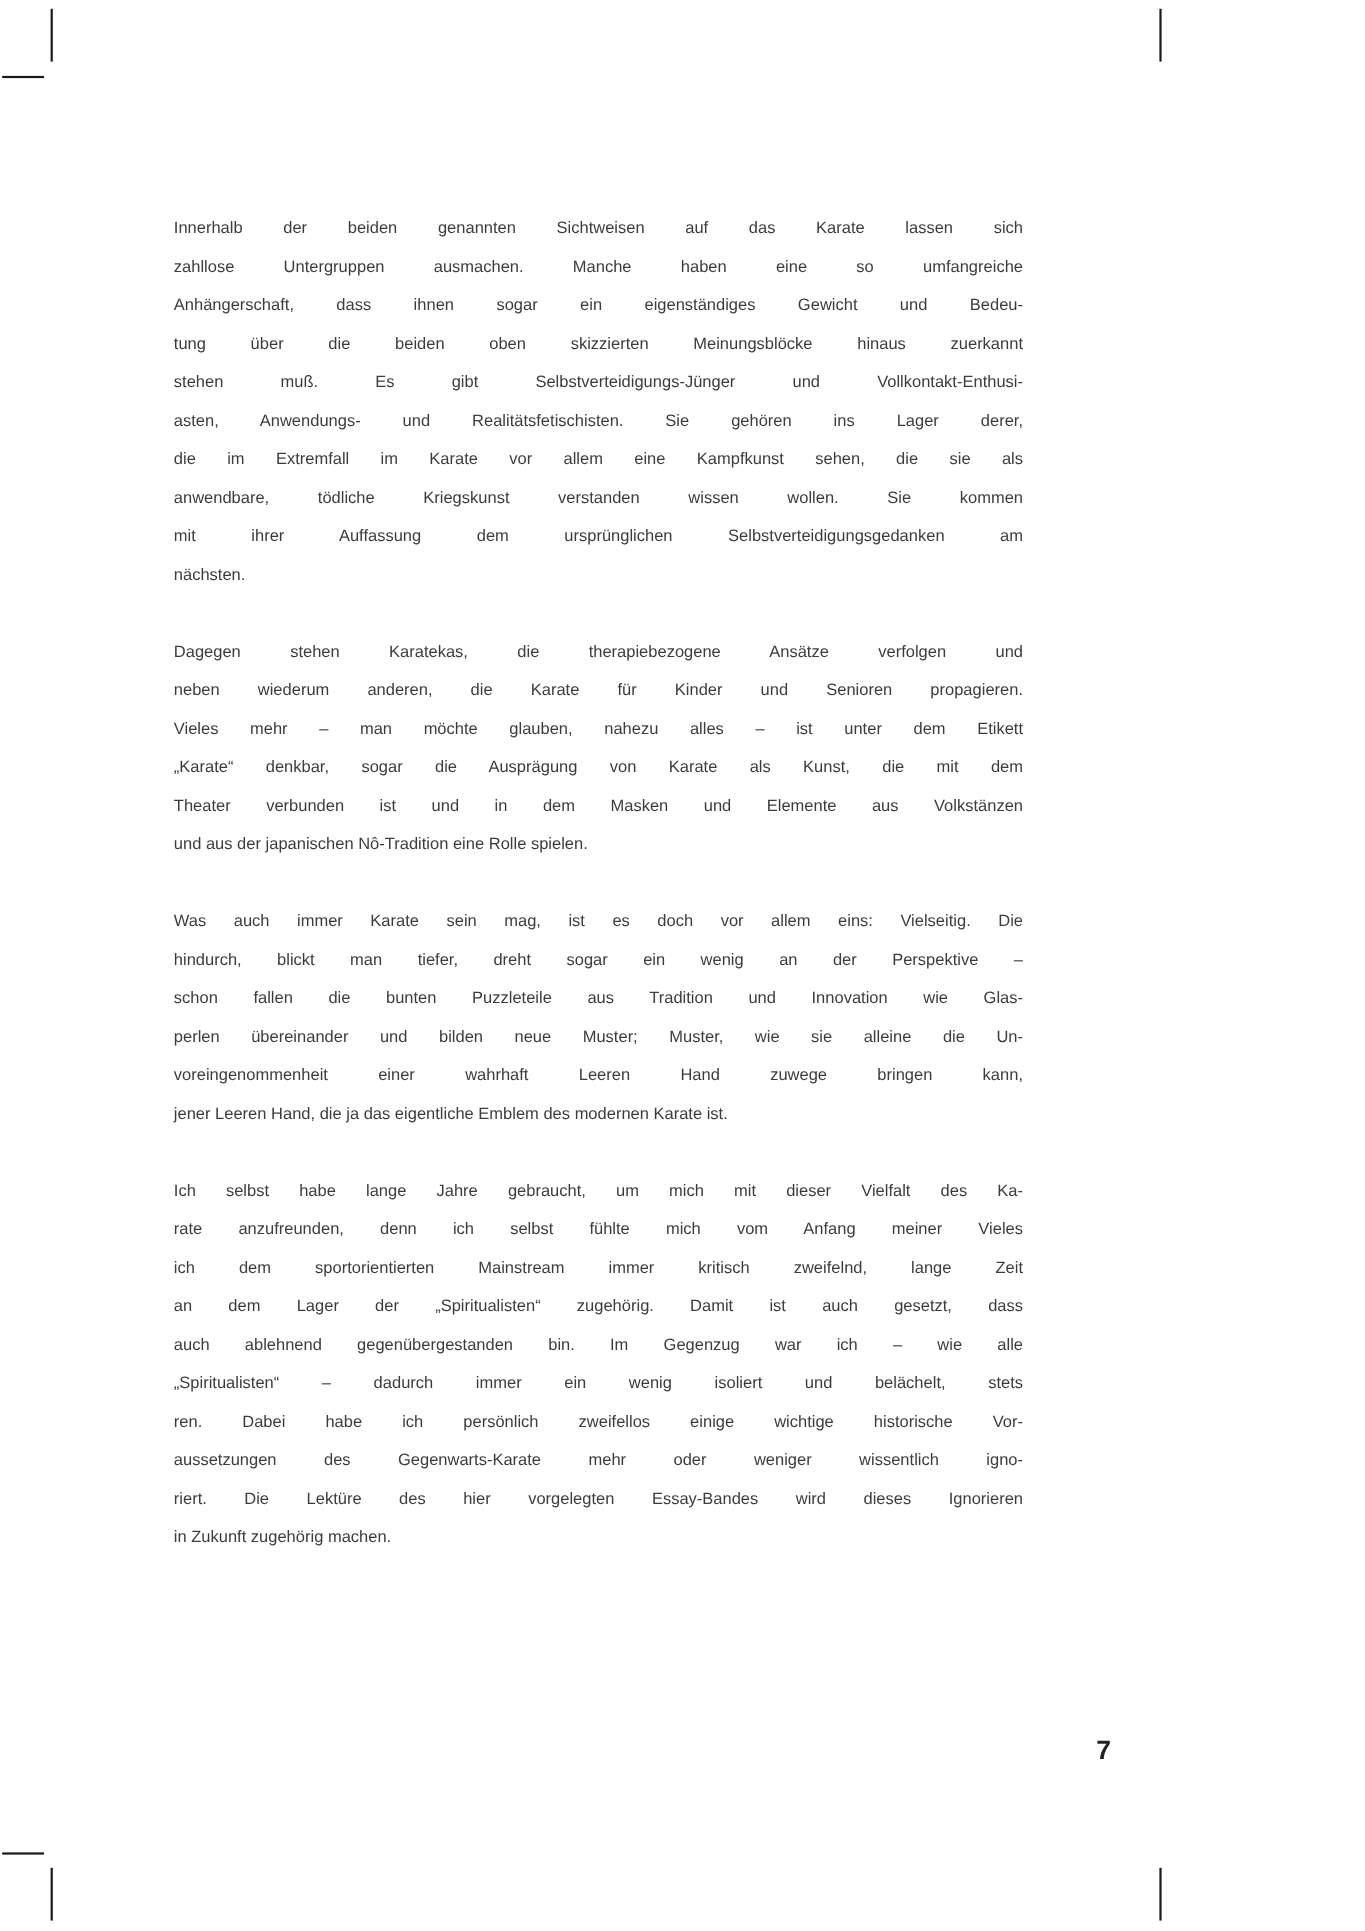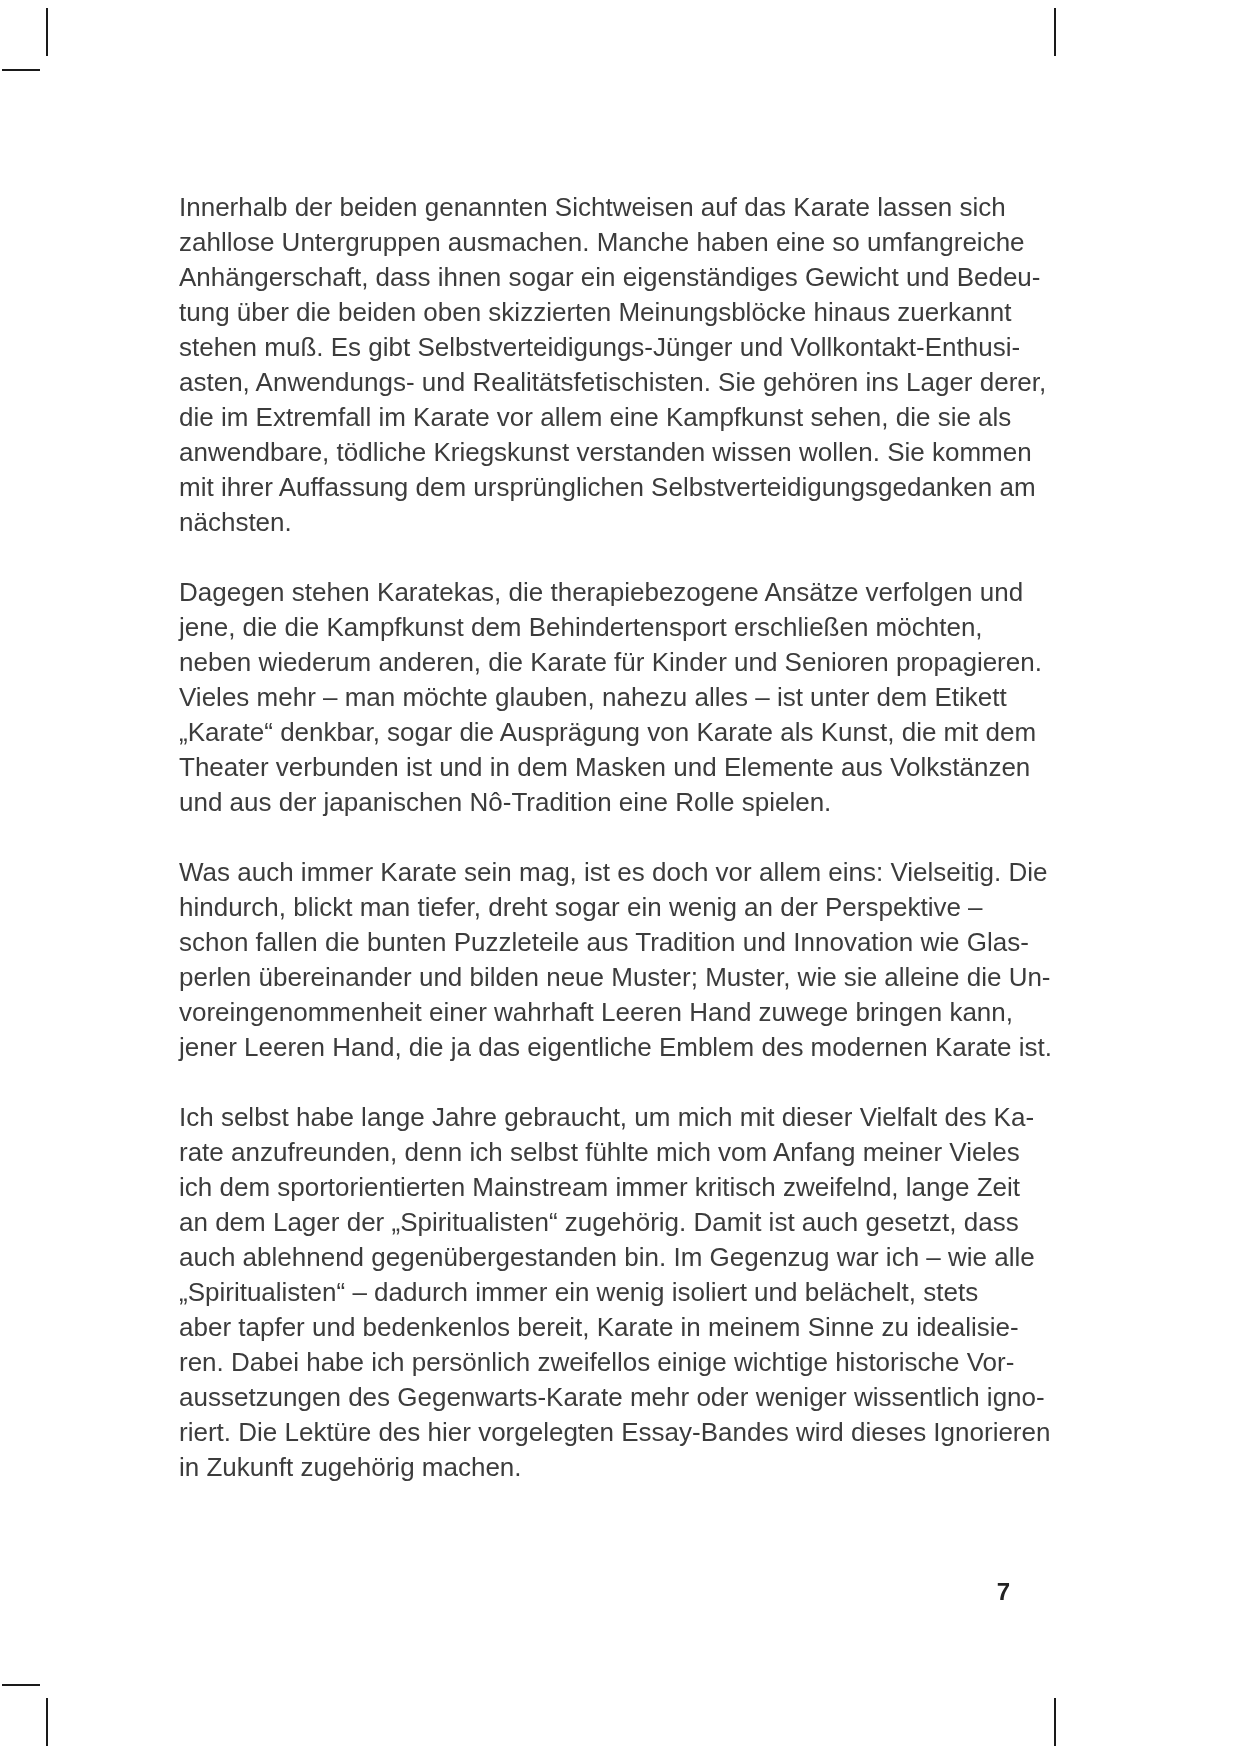--- a/index.html
+++ b/index.html
@@ -27,22 +27,21 @@
   .cm-bl-v { left: 46px;  top: 1698px;  width: 2px;  height: 48px; }
   .cm-br-v { left: 1054px;top: 1698px;  width: 2px;  height: 48px; }
 
   
   .text-block {
     position: absolute;
     left: 158px;
     top: 190px;
     width: 772px;
     color: var(--text-color, #3c3c3c);
-    font-size: 26px;
-    margin-left: 21px;
+    font-size: 15px;
   }
   .paragraph {
     margin: 0 0 35px 0;
   }
   .paragraph:last-child { margin-bottom: 0; }
   .line {
     line-height: 35px;
     height: 35px;
     text-align: justify;
     text-align-last: justify;
@@ -85,21 +84,20 @@
         <div class="line">tung über die beiden oben skizzierten Meinungsblöcke hinaus zuerkannt</div>
         <div class="line">stehen muß. Es gibt Selbstverteidigungs-Jünger und Vollkontakt-Enthusi-</div>
         <div class="line">asten, Anwendungs- und Realitätsfetischisten. Sie gehören ins Lager derer,</div>
         <div class="line">die im Extremfall im Karate vor allem eine Kampfkunst sehen, die sie als</div>
         <div class="line">anwendbare, tödliche Kriegskunst verstanden wissen wollen. Sie kommen</div>
         <div class="line">mit ihrer Auffassung dem ursprünglichen Selbstverteidigungsgedanken am</div>
         <div class="line last">nächsten.</div>
       </div>
       <div class="paragraph">
         <div class="line">Dagegen stehen Karatekas, die therapiebezogene Ansätze verfolgen und</div>
-        <div class="line">jene, die die Kampfkunst dem Behindertensport erschließen möchten,</div>
         <div class="line">neben wiederum anderen, die Karate für Kinder und Senioren propagieren.</div>
         <div class="line">Vieles mehr – man möchte glauben, nahezu alles – ist unter dem Etikett</div>
         <div class="line">„Karate“ denkbar, sogar die Ausprägung von Karate als Kunst, die mit dem</div>
         <div class="line">Theater verbunden ist und in dem Masken und Elemente aus Volkstänzen</div>
         <div class="line last">und aus der japanischen Nô-Tradition eine Rolle spielen.</div>
       </div>
       <div class="paragraph">
         <div class="line">Was auch immer Karate sein mag, ist es doch vor allem eins: Vielseitig. Die</div>
         <div class="line">hindurch, blickt man tiefer, dreht sogar ein wenig an der Perspektive –</div>
         <div class="line">schon fallen die bunten Puzzleteile aus Tradition und Innovation wie Glas-</div>
@@ -107,21 +105,20 @@
         <div class="line">voreingenommenheit einer wahrhaft Leeren Hand zuwege bringen kann,</div>
         <div class="line last">jener Leeren Hand, die ja das eigentliche Emblem des modernen Karate ist.</div>
       </div>
       <div class="paragraph">
         <div class="line">Ich selbst habe lange Jahre gebraucht, um mich mit dieser Vielfalt des Ka-</div>
         <div class="line">rate anzufreunden, denn ich selbst fühlte mich vom Anfang meiner Vieles</div>
         <div class="line">ich dem sportorientierten Mainstream immer kritisch zweifelnd, lange Zeit</div>
         <div class="line">an dem Lager der „Spiritualisten“ zugehörig. Damit ist auch gesetzt, dass</div>
         <div class="line">auch ablehnend gegenübergestanden bin. Im Gegenzug war ich – wie alle</div>
         <div class="line">„Spiritualisten“ – dadurch immer ein wenig isoliert und belächelt, stets</div>
-        <div class="line">aber tapfer und bedenkenlos bereit, Karate in meinem Sinne zu idealisie-</div>
         <div class="line">ren. Dabei habe ich persönlich zweifellos einige wichtige historische Vor-</div>
         <div class="line">aussetzungen des Gegenwarts-Karate mehr oder weniger wissentlich igno-</div>
         <div class="line">riert. Die Lektüre des hier vorgelegten Essay-Bandes wird dieses Ignorieren</div>
         <div class="line last">in Zukunft zugehörig machen.</div>
       </div>
     </div>
 
   <div class="page-number">7</div>
 
 </div>

